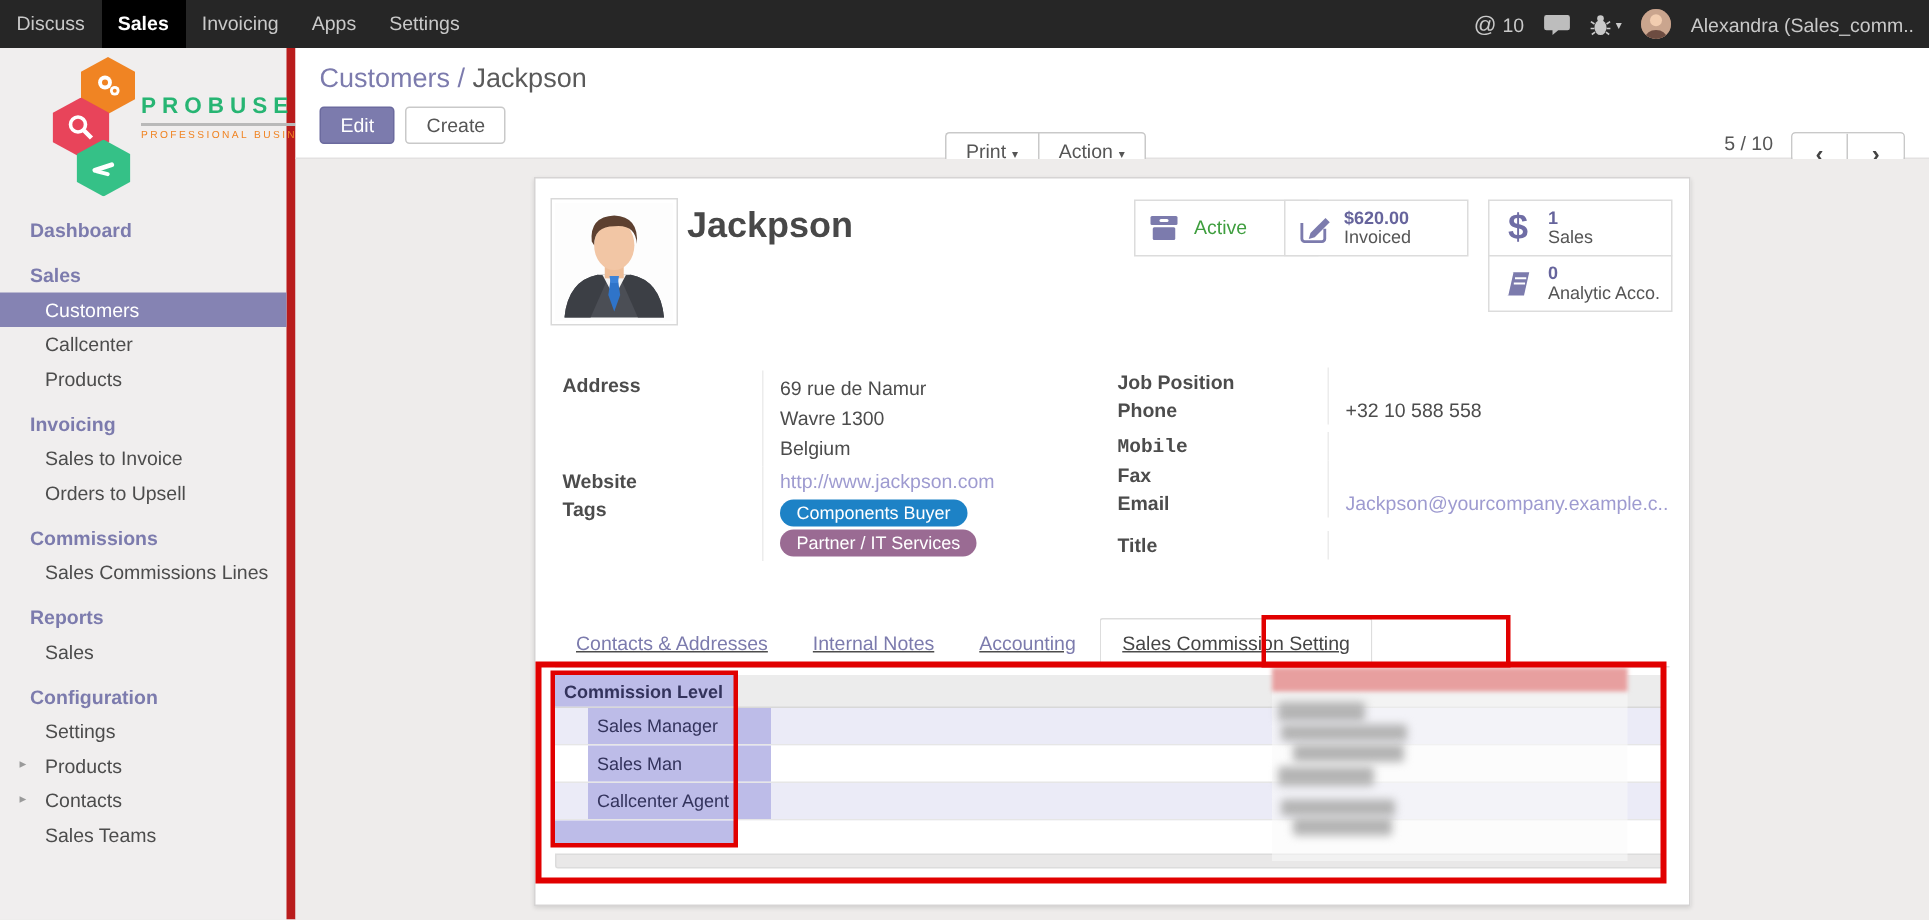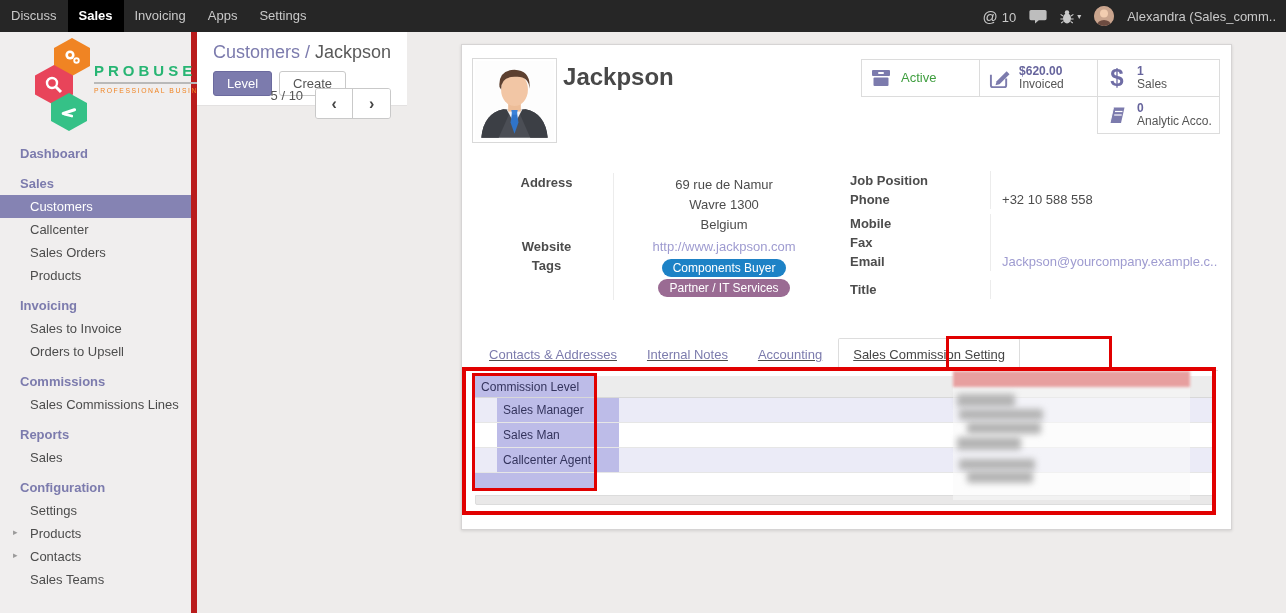--- a/index.html
+++ b/index.html
@@ -14,21 +14,21 @@
   .at-wrap { display:flex; align-items:baseline; gap:4px; cursor:pointer; }
   .at-sym { font-size:15px; }
   .tray-icon { display:flex; align-items:center; cursor:pointer; }
   .caret { font-size:8px; color:#c9c9c9; margin-left:3px; }
   .tray-avatar { width:20px; height:20px; border-radius:50%; overflow:hidden; background:#8d6e63; flex-shrink:0; }
   .user-name { cursor:pointer; white-space:nowrap; }
 
   
   .layout { display:flex; height:581px; }
   .sidebar { width:197px; flex-shrink:0; background:#f0eeee; border-right:6px solid #b91c1c; }
-  .main { flex:1; display:flex; min-width:0; }
+  .main { flex:1; display:flex; flex-direction:column; min-width:0; }
 
   
   .logo { position:relative; height:96px; cursor:pointer; }
   .hex { position:absolute; clip-path:polygon(50% 0,100% 26%,100% 74%,50% 100%,0 74%,0 26%); display:flex; align-items:center; justify-content:center; }
   .hex-orange { left:54px; top:6px;  width:36px; height:38px; background:#f08423; }
   .hex-red    { left:35px; top:33px; width:38px; height:40px; background:#e8445a; }
   .hex-green  { left:51px; top:61px; width:36px; height:38px; background:#35c187; }
   .logo-text { position:absolute; left:94px; top:30px; }
   .logo-name { color:#27b573; font-weight:bold; font-size:15px; letter-spacing:4px; border-bottom:2px solid #b9b9b9; padding-bottom:3px; white-space:nowrap; }
   .logo-tag  { color:#f08423; font-size:6.8px; letter-spacing:1.6px; margin-top:3px; white-space:nowrap; }
@@ -64,53 +64,53 @@
   
   .content { flex:1; position:relative; background:#eeeceb; }
   .sheet { position:relative; width:771px; height:486px; margin:12px auto 0; background:#fff; border:1px solid #d6d4d4; box-shadow:0 1px 3px rgba(0,0,0,.12); }
 
   .avatar-box { position:absolute; left:10px; top:13px; width:85px; height:85px; border:1px solid #d9d9d9; background:#fff; padding:2px; }
   .record-name { position:absolute; left:101px; top:18px; font-size:24px; font-weight:bold; color:#484848; }
 
   
   .stats { position:absolute; left:399px; top:14px; width:358px; height:75px; }
   .stat-btn { position:absolute; width:123px; height:38px; border:1px solid #dcdcdc; background:#fff; display:flex; align-items:center; padding:0 7px; cursor:pointer; }
-  .stat-0 { left:0; top:0; } .stat-1 { left:118px; top:0; } .stat-2 { left:236px; top:0; } .stat-3 { left:236px; top:37px; }
+  .stat-0 { left:0; top:0; } .stat-1 { left:100px; top:0; } .stat-2 { left:236px; top:0; } .stat-3 { left:236px; top:37px; }
   .stat-icon { width:24px; flex-shrink:0; display:flex; align-items:center; justify-content:center; }
   .stat-text { margin-left:8px; line-height:13px; font-size:12px; color:#555; overflow:hidden; white-space:nowrap; }
   .stat-value { color:#66649c; font-weight:bold; display:block; }
   .status-active { color:#3f9e3f; font-size:13px; }
   .dollar-glyph { font-size:24px; font-weight:bold; color:#6f6da5; }
 
   
   .group { position:absolute; font-size:13px; }
-  .group-left { left:13px; top:128px; width:348px;text-align:center; }
+  .group-left { left:13px; top:128px; width:348px; }
   .group-right { left:383px; top:126px; width:365px; }
   .grow { display:flex; }
   .glabel { width:138px; font-weight:bold; color:#4c4c4c; padding:2px 0 2px 5px; flex-shrink:0; }
   .group-right .glabel { width:145px; }
   .gvalue { flex:1; border-left:1px solid #ececec; padding:2px 0 2px 11px; color:#4c4c4c; min-height:17px; }
   .addr-line { line-height:20px; }
   .link-val { color:#9e9bd0; cursor:pointer; }
-  .mt4 { margin-top:5px; } .mt8 { margin-top:9px; }
+  .mt4 { margin-top:5px;font-family:Liberation Mono, monospace; } .mt8 { margin-top:9px; }
   .tag-pill { display:inline-block; color:#fff; font-size:12px; padding:2px 11px; border-radius:10px; margin:1px 0; cursor:pointer; }
   .tag-blue { background:#1d82c6; }
   .tag-mauve { background:#9a6b93; }
 
   
   .tabs { position:absolute; left:13px; top:293px; right:13px; height:33px; border-bottom:1px solid #ddd; display:flex; align-items:flex-end;text-decoration:underline; }
   .tab { padding:8px 14px; color:#7c7bad; font-size:13px; cursor:pointer; margin-right:2px; white-space:nowrap; }
   .tab.active { color:#454545; background:#fff; border:1px solid #ddd; border-bottom:1px solid #fff; margin-bottom:-1px; border-radius:2px 2px 0 0; }
 
   
   .ctable { position:absolute; left:13px; top:331px; width:740px; }
   .trow { display:flex; border-bottom:1px solid #e6e6e6; }
   .c1 { width:122px; background:#bdbce8; color:#33335c; font-size:12px; padding:0 6px; display:flex; align-items:center; flex-shrink:0; cursor:pointer; }
   .thead { height:22px; background:#ececec; border-bottom:1px solid #d8d8d8; }
-  .thead .c1 { font-weight:normal; cursor:default; }
+  .thead .c1 { font-weight:bold; cursor:default; }
   .trow-data { height:25px;padding-left:22px; }
   .row-odd { background:#ebebf7; }
   .row-even { background:#fff; }
   .trow-empty { height:16px; background:#fff; border-bottom:none; }
   .tfoot-band { position:absolute; left:13px; top:450px; width:740px; height:10px; background:#e9e8e8; border:1px solid #dcdcdc; border-radius:0 0 2px 2px; }
 
   
   .blur-overlay { position:absolute; left:491px; top:325px; width:237px; height:130px; background:rgba(250,250,250,.55); z-index:3; }
   .pink-band { position:absolute; left:0; top:1px; width:100%; height:16px; background:#e79f9f; filter:blur(1.5px); }
   .blob { position:absolute; background:#b4b4b4; filter:blur(3px); border-radius:2px; }
@@ -197,21 +197,20 @@
     </div>
 
     <nav class="nav">
       <div class="nav-section">
         <div class="nav-header">Dashboard</div>
       </div>
       <div class="nav-section">
         <div class="nav-header">Sales</div>
         <div class="nav-item active">Customers</div>
         <div class="nav-item">Callcenter</div>
-        <div class="nav-item">Sales Orders</div>
         <div class="nav-item">Products</div>
       </div>
       <div class="nav-section">
         <div class="nav-header">Invoicing</div>
         <div class="nav-item">Sales to Invoice</div>
         <div class="nav-item">Orders to Upsell</div>
       </div>
       <div class="nav-section">
         <div class="nav-header">Commissions</div>
         <div class="nav-item">Sales Commissions Lines</div>
@@ -236,21 +235,21 @@
   </aside>
 
   <main class="main">
     <div class="control-panel">
       <div class="breadcrumb">
         <span class="bc-link">Customers</span>
         <span class="bc-link"> / </span>
         <span class="bc-current">Jackpson</span>
       </div>
       <div class="button-row">
-        <button class="btn btn-primary">Level</button>
+        <button class="btn btn-primary">Edit</button>
         <button class="btn">Create</button>
       </div>
       <div class="dropdown-group">
         <button class="btn"><span>Print</span><span class="dd-caret">▾</span></button>
         <button class="btn"><span>Action</span><span class="dd-caret">▾</span></button>
       </div>
       <div class="pager">
         <span class="pager-text">5 / 10</span>
         <div class="pager-btns">
           <div class="pager-btn prev">‹</div>

